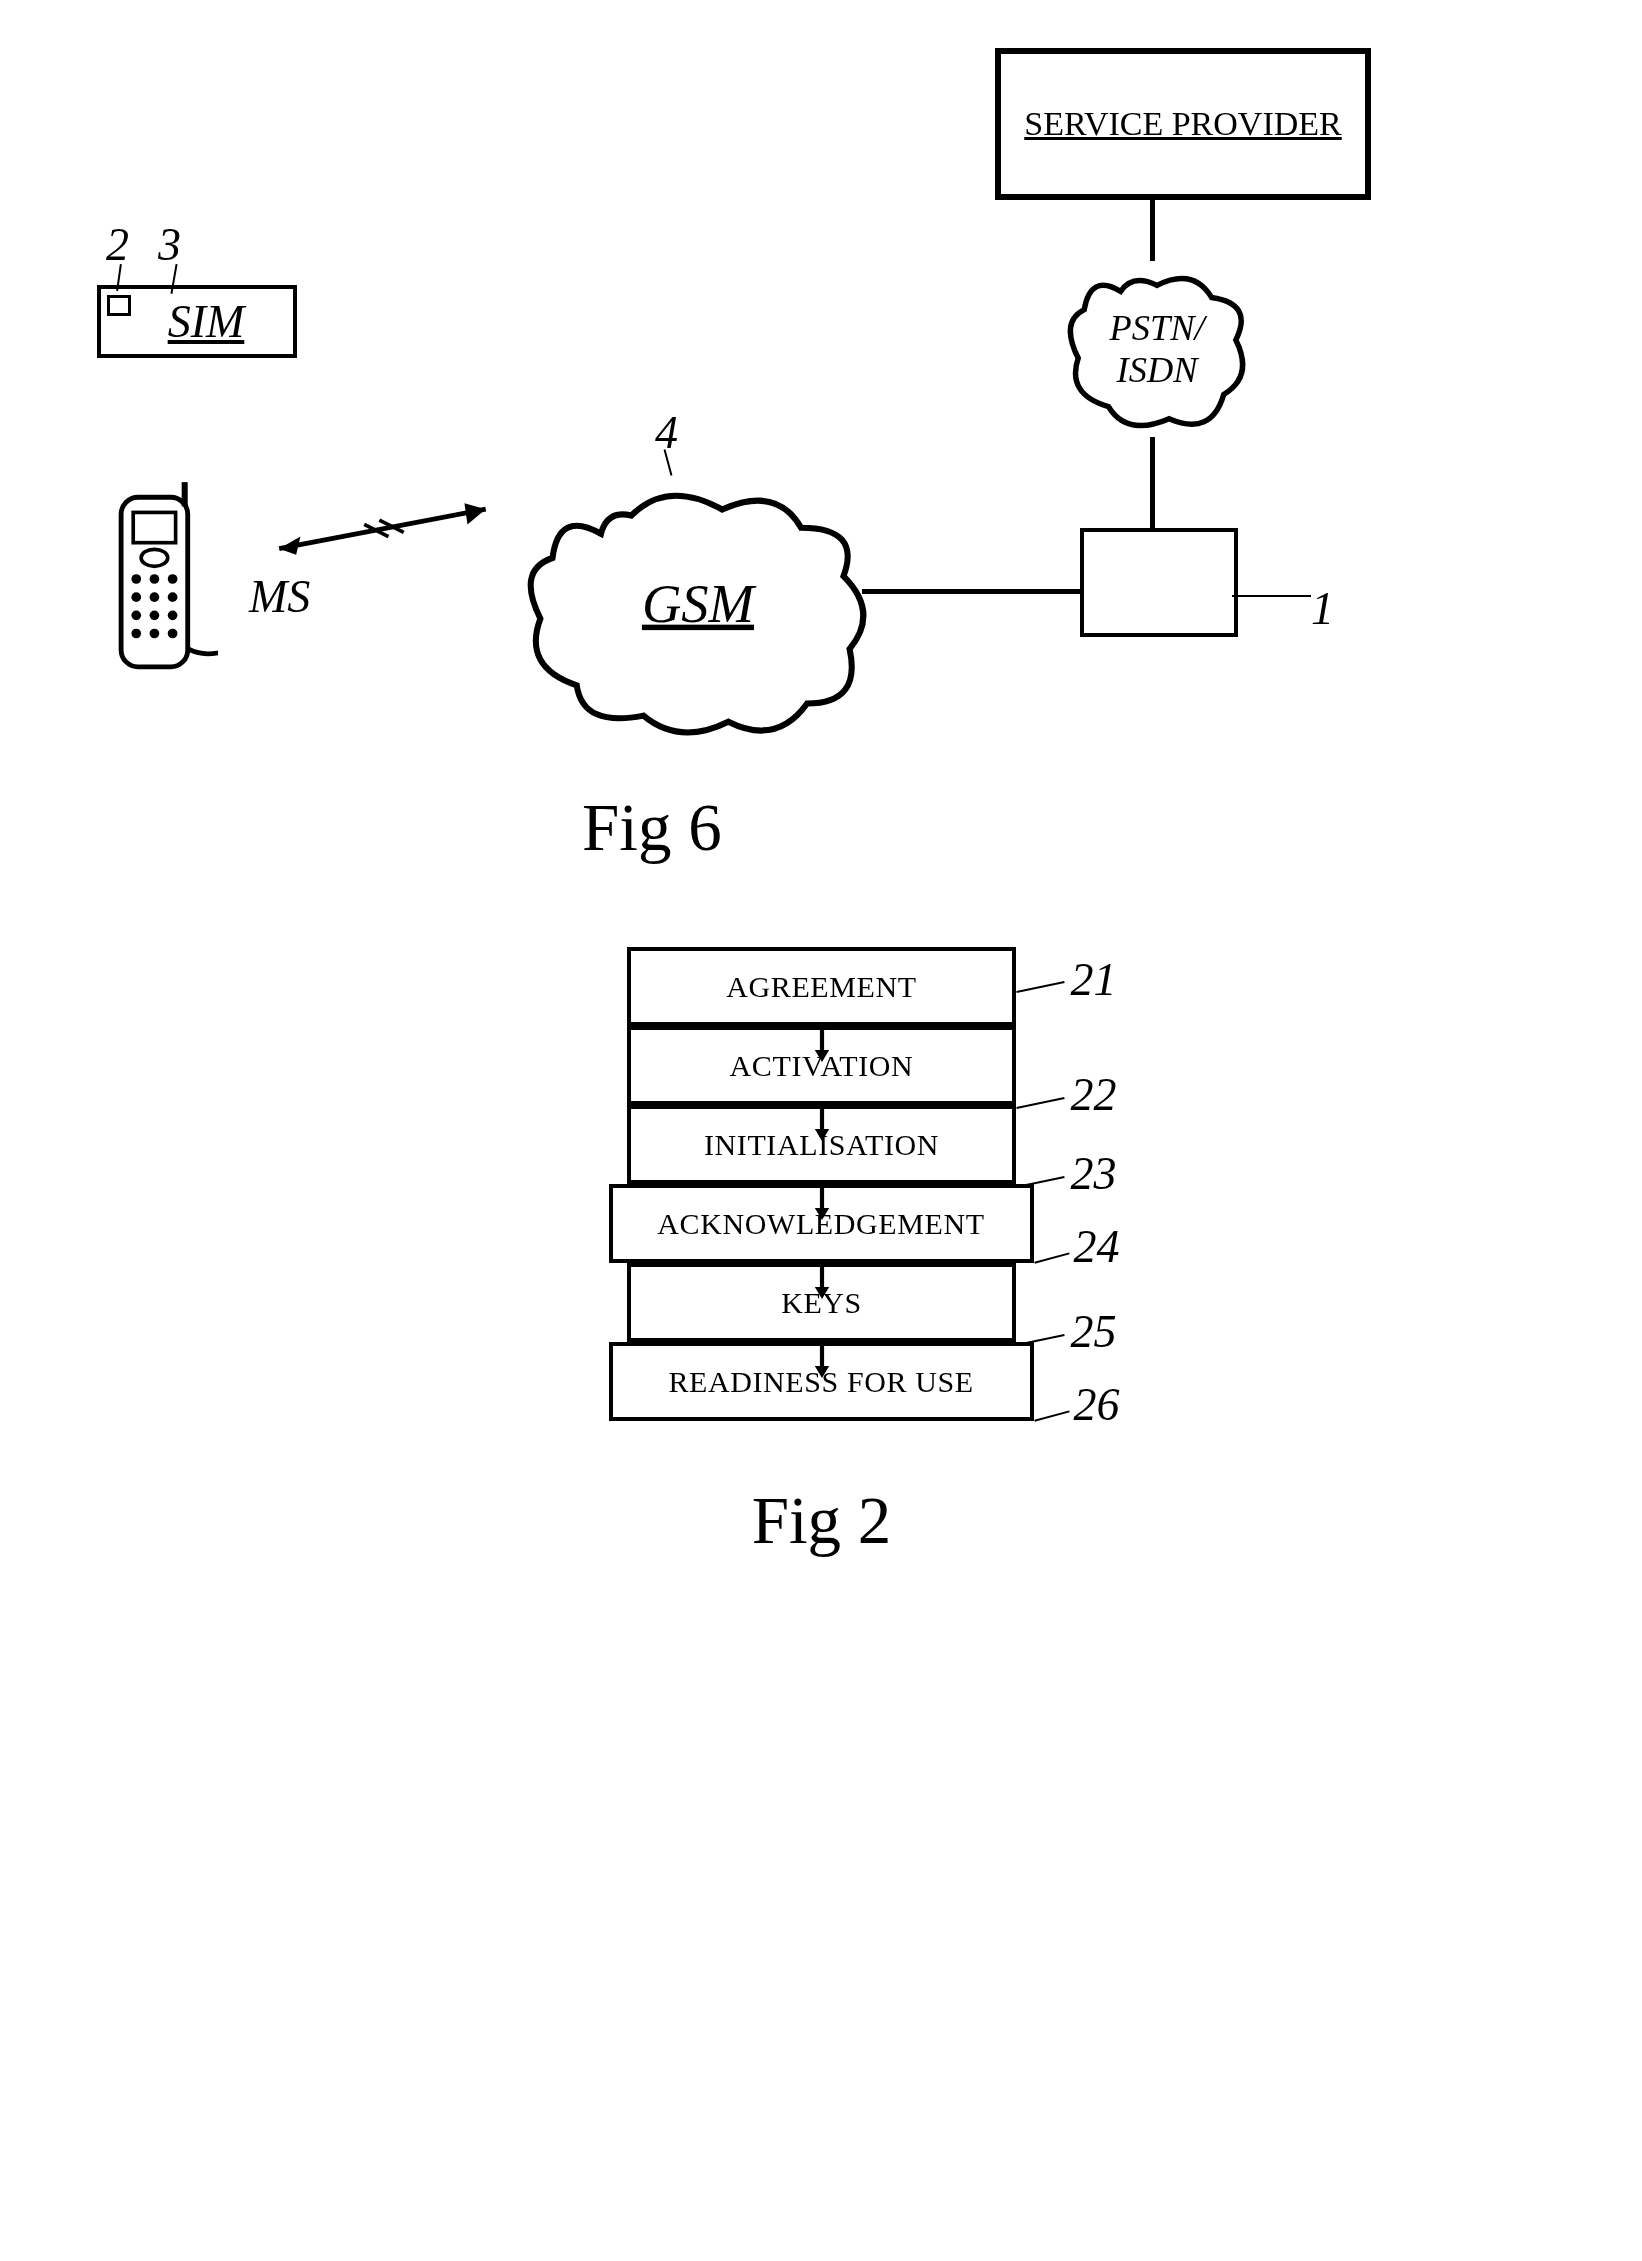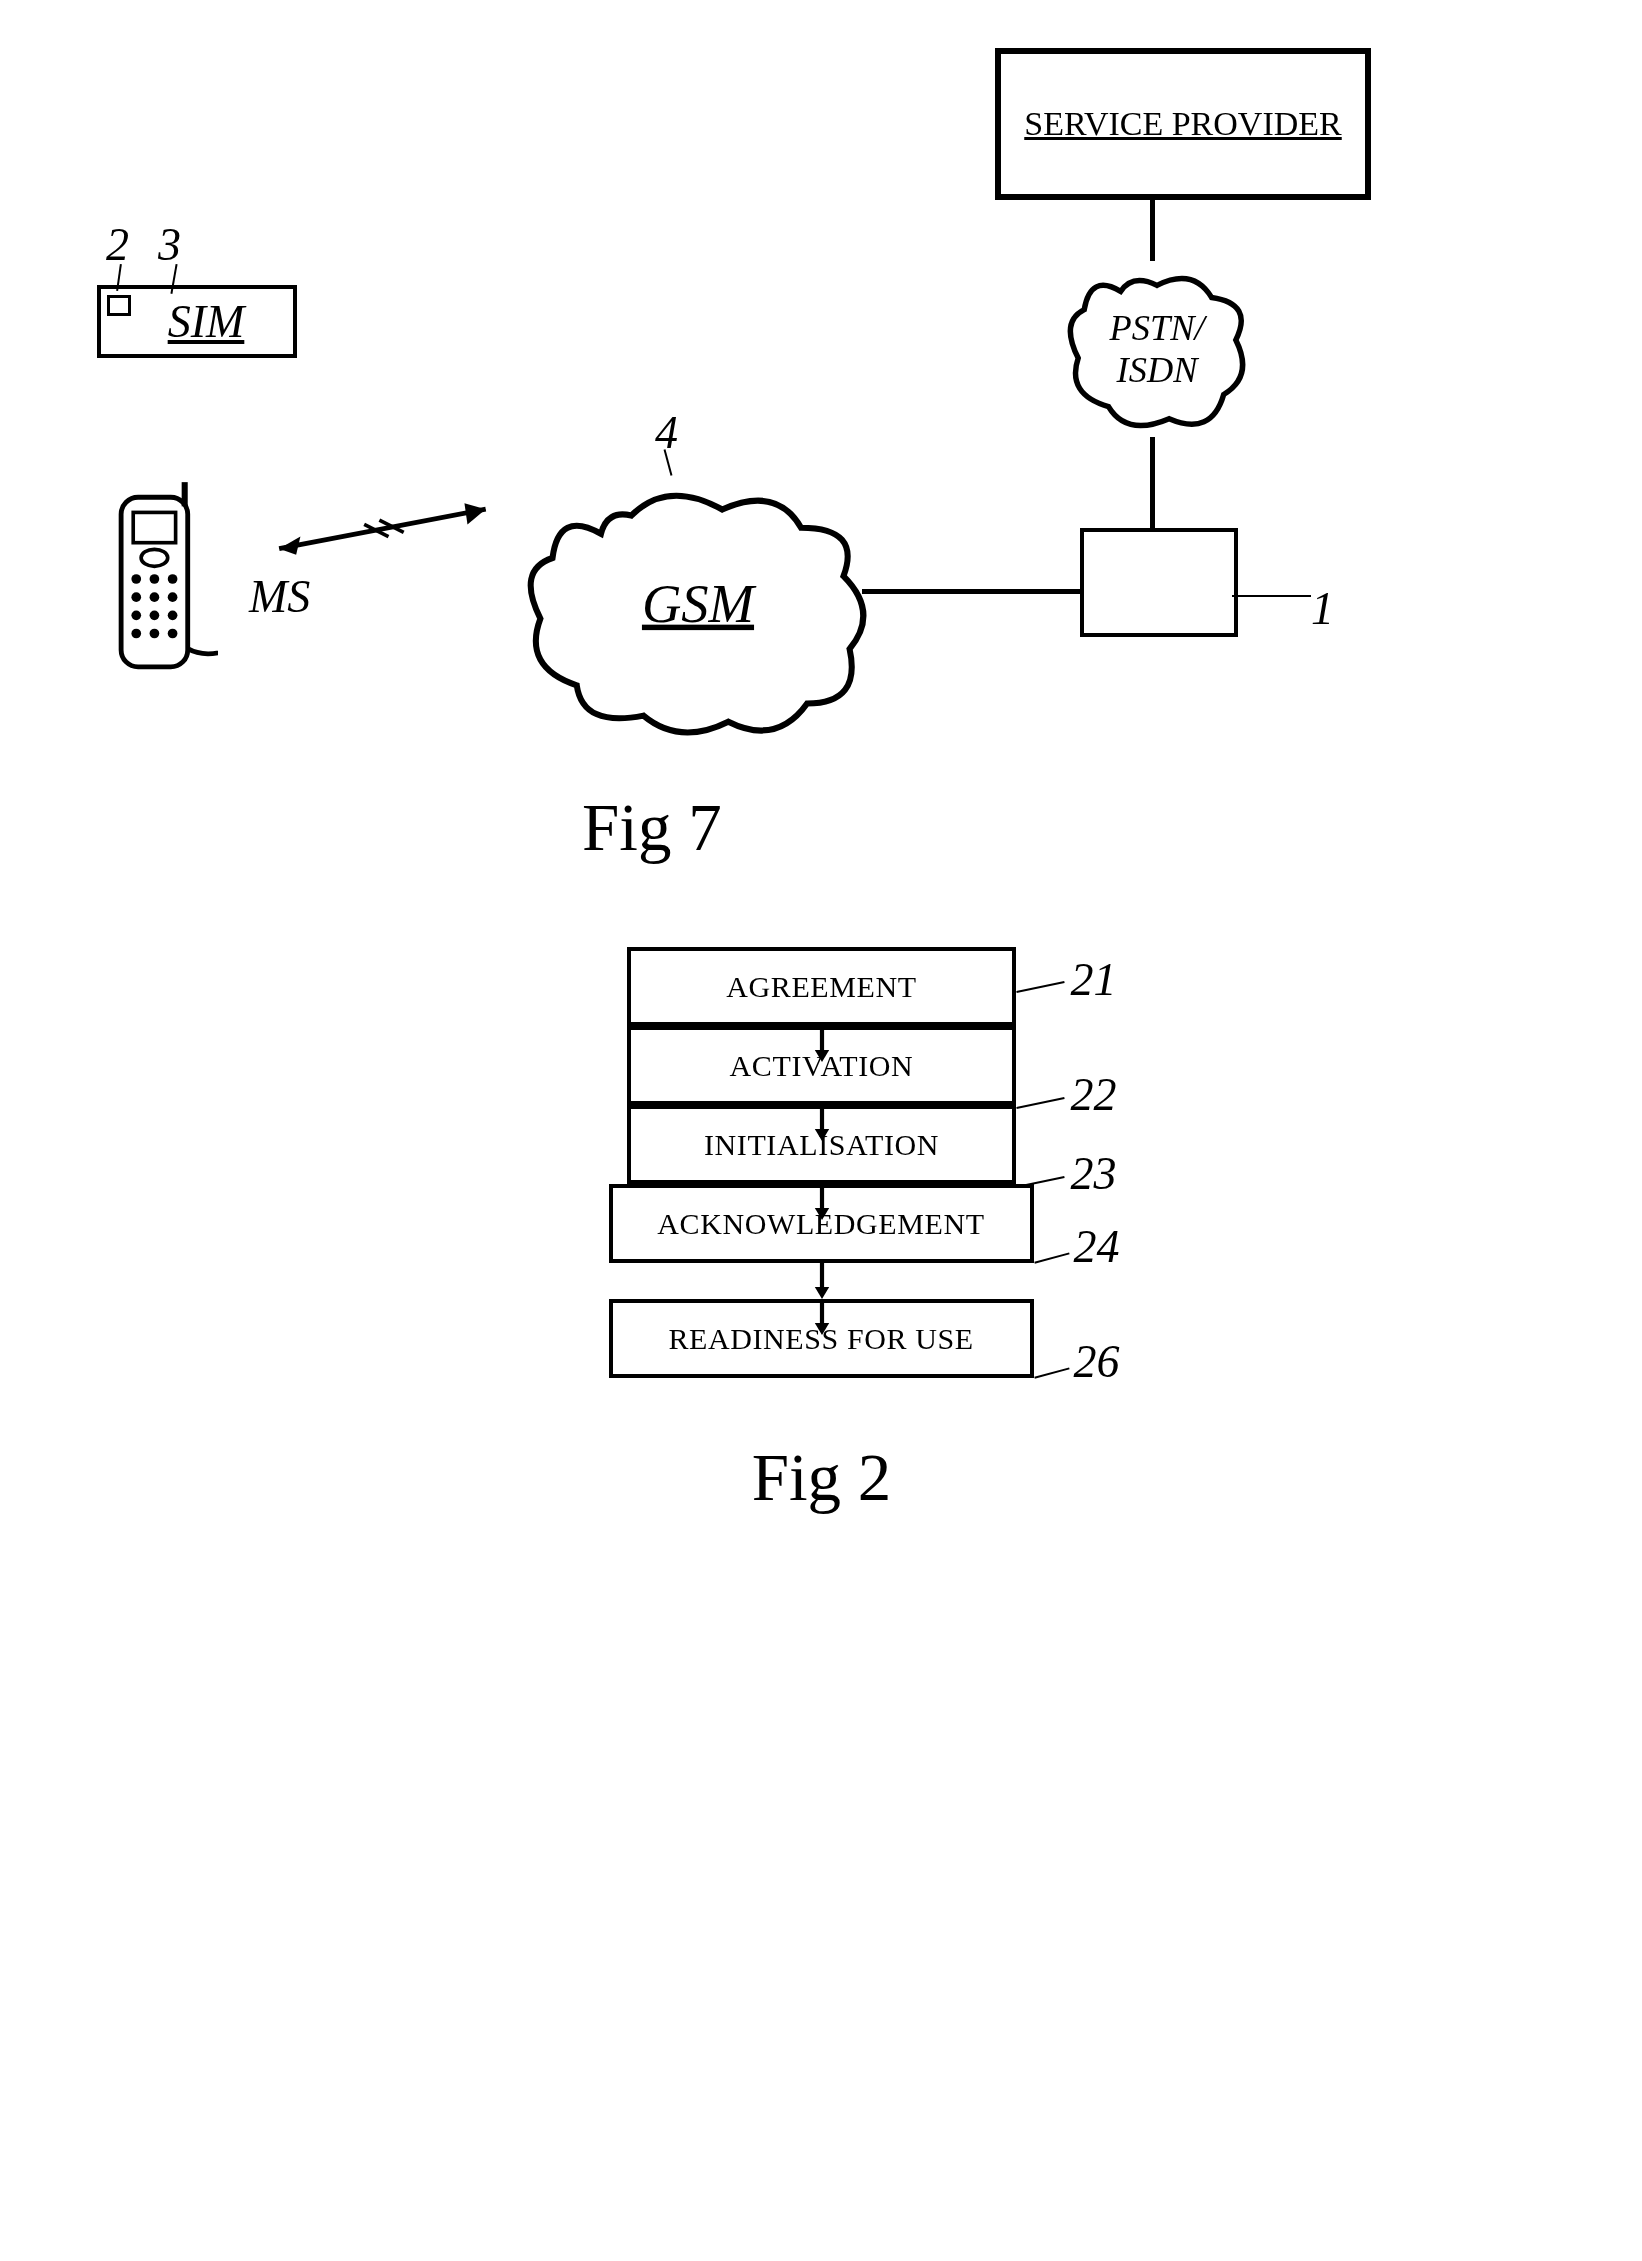--- a/index.html
+++ b/index.html
@@ -352,21 +352,21 @@
       <text x="160" y="210" text-anchor="middle" font-family="Georgia, serif" font-style="italic" font-size="60">ISDN</text>
     </svg>
   </div>
 
   <div class="line-pstn-gw"></div>
 
   <div class="gateway-box"></div>
   <div class="lead-1"></div>
   <span class="label-1">1</span>
 
-  <div class="fig1-caption">Fig 7</div>
+  <div class="fig1-caption">Fig 6</div>
 </div>
 
 <div class="fig2-container">
   <div class="flowchart">
 
     <div style="position:relative;">
       <div class="flow-box">
         <span>AGREEMENT</span>
       </div>
       <div class="flow-lead" style="top:39px; left:437px; width:49px; transform:rotate(-12deg);"></div>
@@ -406,20 +406,27 @@
         <span>ACKNOWLEDGEMENT</span>
       </div>
       <div class="flow-lead" style="top:73px; left:455px; width:36px; transform:rotate(-15deg);"></div>
       <span class="flow-label" style="top:36px; left:495px;">24</span>
     </div>
     <svg class="flow-arrow" width="24" height="36" viewBox="0 0 40 60">
       <line x1="20" y1="0" x2="20" y2="45" stroke="#000" stroke-width="7"></line>
       <polygon points="20,60 8,40 32,40" fill="#000"></polygon>
     </svg>
 
+    <div style="position:relative; margin-top:-36px;">
+      <div class="flow-box">
+        <span>KEYS</span>
+      </div>
+      <div class="flow-lead" style="top:76px; left:437px; width:49px; transform:rotate(-12deg);"></div>
+      <span class="flow-label" style="top:42px; left:492px;">25</span>
+    </div>
     <svg class="flow-arrow" width="24" height="36" viewBox="0 0 40 60">
       <line x1="20" y1="0" x2="20" y2="45" stroke="#000" stroke-width="7"></line>
       <polygon points="20,60 8,40 32,40" fill="#000"></polygon>
     </svg>
 
     <div style="position:relative; margin-top:-36px;">
       <div class="flow-box" style="width:425px; margin-left:30px;">
         <span>READINESS FOR USE</span>
       </div>
       <div class="flow-lead" style="top:73px; left:455px; width:36px; transform:rotate(-15deg);"></div>

